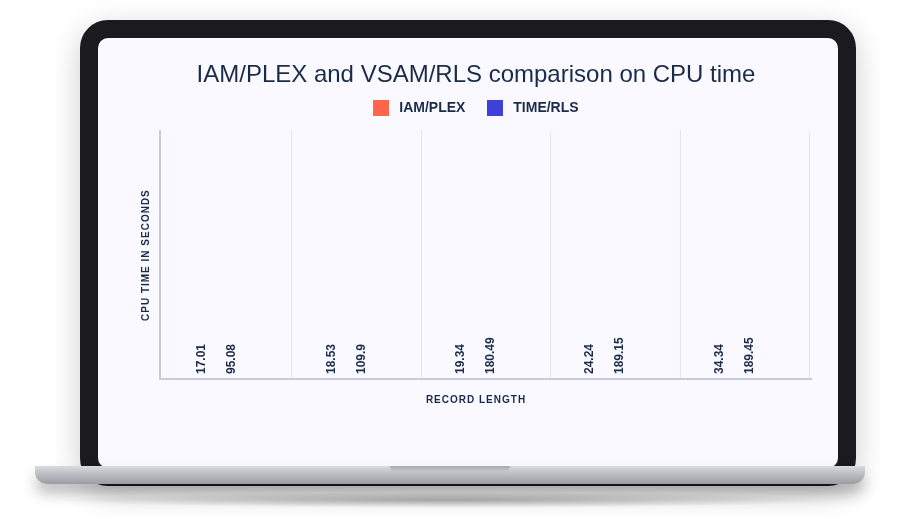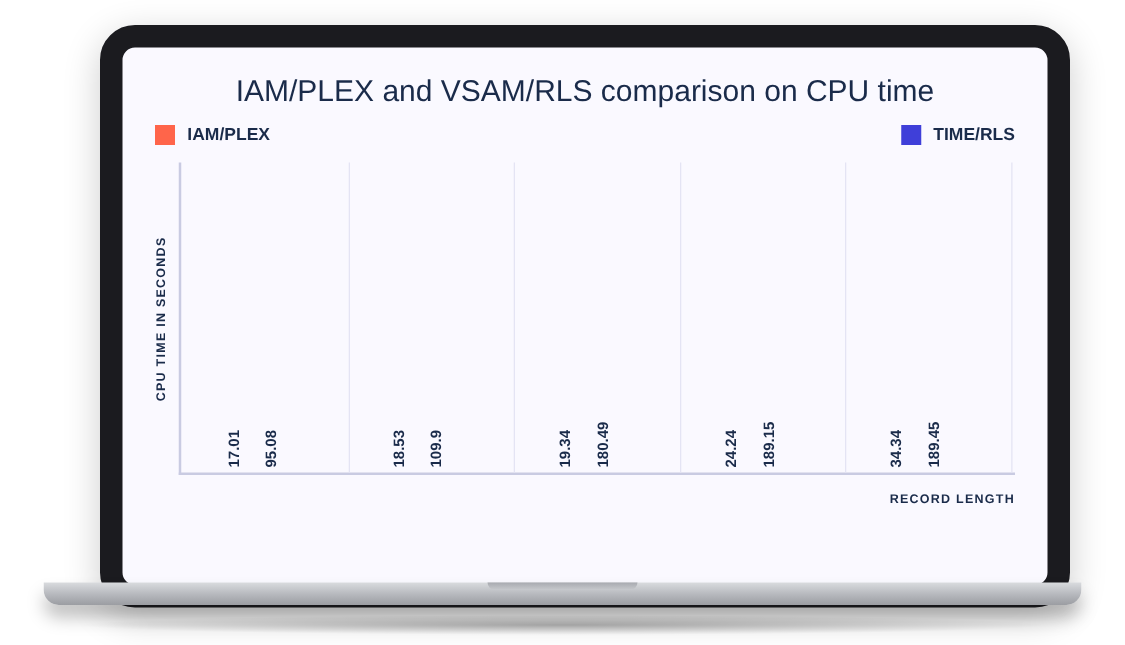--- a/index.html
+++ b/index.html
@@ -1,32 +1,32 @@
 <!DOCTYPE html>
 <html><head>
 <meta charset="utf-8">
 <style>
   html,body{margin:0;padding:0;width:900px;height:516px;background:transparent;font-family:Arial,Helvetica,sans-serif;}
   .stage{position:relative;width:900px;height:516px;}
   
   .laptop{position:absolute;left:80px;top:20px;width:740px;height:430px;
           border:18px solid #1b1b1f;border-radius:28px;background:#faf9ff;
           box-shadow:0 8px 30px rgba(0,0,0,.2);}
-  .screen{position:absolute;left:0;top:0;right:0;bottom:0;padding:22px 26px 20px 26px;}
+  .screen{position:absolute;left:0;top:0;right:0;bottom:0;padding:22px 26px 20px 42px;}
   .base{position:absolute;left:35px;right:35px;top:466px;height:18px;
         background:linear-gradient(#d9dbde,#b8babf 50%,#9b9da2);
         border-radius:0 0 12px 12px;
         box-shadow:0 10px 14px rgba(0,0,0,.25);}
   .base::before{content:"";position:absolute;left:50%;top:0;transform:translateX(-50%);
         width:120px;height:6px;background:linear-gradient(#a8aab0,#c7c9cd);border-radius:0 0 8px 8px;}
   .shadow{position:absolute;left:60px;right:60px;top:492px;height:16px;
         background:radial-gradient(ellipse at center,rgba(0,0,0,.28),rgba(0,0,0,0) 70%);}
 
   .title{text-align:center;color:#1a2b4a;font-size:24px;line-height:1.2;font-weight:500;}
-  .legend{display:flex;justify-content:space-between;gap:22px;margin-top:10px;font-size:14px;color:#1a2b4a;font-weight:600;}
+  .legend{display:flex;justify-content:center;gap:22px;margin-top:10px;font-size:14px;color:#1a2b4a;font-weight:600;}
   .swatch{display:inline-block;width:16px;height:16px;vertical-align:middle;margin-right:6px;}
   .sw-a{background:#ff654a;}
   .sw-b{background:#3f3fd9;}
 
   .chartwrap{position:relative;margin-top:14px;height:250px;display:flex;}
   .ylabel{writing-mode:vertical-rl;transform:rotate(180deg);font-size:10px;letter-spacing:1px;
           font-weight:700;color:#1a2b4a;text-align:center;margin-right:8px;}
   .plot{position:relative;flex:1;border-left:2px solid #c9cbe2;border-bottom:2px solid #c9cbe2;
         display:flex;align-items:flex-end;padding:0 2px;}
   .group{position:relative;flex:1;display:flex;justify-content:center;align-items:flex-end;
@@ -34,21 +34,21 @@
   .bar{position:relative;display:flex;justify-content:center;}
   .bar span.col{display:block;}
   .bar .val{position:absolute;bottom:100%;left:50%;transform-origin:left bottom;
             transform:rotate(-90deg) translate(4px,-4px);font-size:12px;color:#1a2b4a;font-weight:600;white-space:nowrap;}
   .col-a{background:#ff654a;width:22px;}
   .col-b{background:#3f3fd9;width:22px;}
   .xticks{display:flex;margin-left:0;}
   .xticks .xt{flex:1;text-align:center;font-size:13px;font-weight:700;color:#1a2b4a;padding-top:10px;}
   .xrow{display:flex;margin-top:2px;}
   .xrow .ysp{width:18px;}
-  .xlabel{text-align:right;font-size:10px;letter-spacing:1px;font-weight:700;color:#1a2b4a;margin-top:14px;}
+  .xlabel{text-align:center;font-size:10px;letter-spacing:1px;font-weight:700;color:#1a2b4a;margin-top:14px;}
 </style>
 </head>
 <body>
 
 <div class="stage">
   <div class="laptop">
     <div class="screen">
 
       <div class="title">IAM/PLEX and VSAM/RLS comparison on CPU time</div>
 

